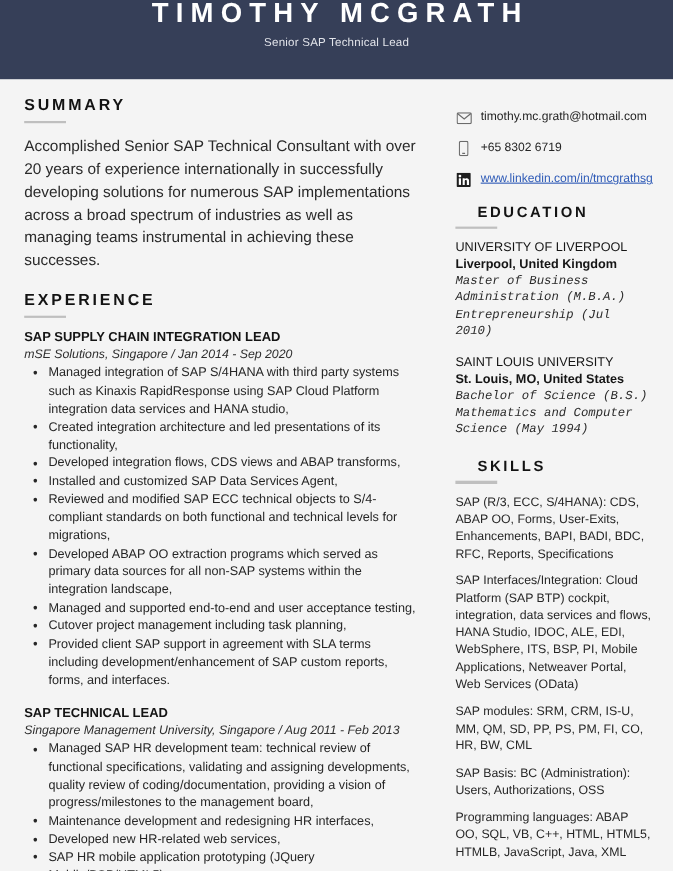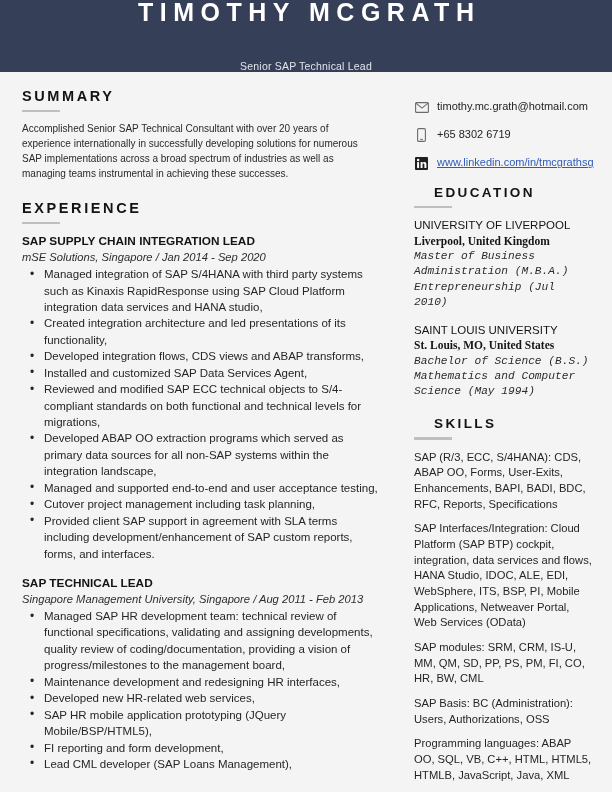--- a/index.html
+++ b/index.html
@@ -18,21 +18,21 @@
   }
 
   
   .banner {
     width: 612px;
     height: 72px;
     background: #363f58;
     display: flex;
     flex-direction: column;
     align-items: center;
-    justify-content: space-between;
+    justify-content: flex-start;
   }
   .banner-name {
     color: #ffffff;
     font-size: 25px;
     font-weight: bold;
     letter-spacing: 6.5px;
     line-height: 1;
     text-indent: 6.5px;
   }
   .banner-title {
@@ -73,21 +73,21 @@
     width: 38px;
     height: 2.5px;
     background: #bfbfbf;
     margin-top: 5px;
     margin-bottom: 10px;
   }
   .sec-head.small { font-size: 13.5px; letter-spacing: 2.4px; padding-left: 20px; }
 
   
   .summary-text {
-    font-size: 10px;
+    font-size: 14px;
     line-height: 1.48;
     color: #2a2a2a;
   }
 
   
   .block-exp { margin-top: 19px; }
   .job { margin-bottom: 2px; }
   .job + .job { margin-top: 14px; }
   .job-title {
     font-size: 11.8px;
@@ -156,21 +156,20 @@
     font-size: 11.5px;
     font-weight: normal;
     color: #151515;
     line-height: 1.35;
   }
   .edu-place {
     font-size: 11.5px;
     font-weight: bold;
     color: #151515;
     line-height: 1.35;
-    font-family: Liberation Serif, serif;
   }
   .edu-degree {
     font-size: 11.2px;
     font-style: italic;
     color: #2b2b2b;
     line-height: 1.35;
     font-family: Liberation Mono, monospace;
   }
 
   .skill-item {

